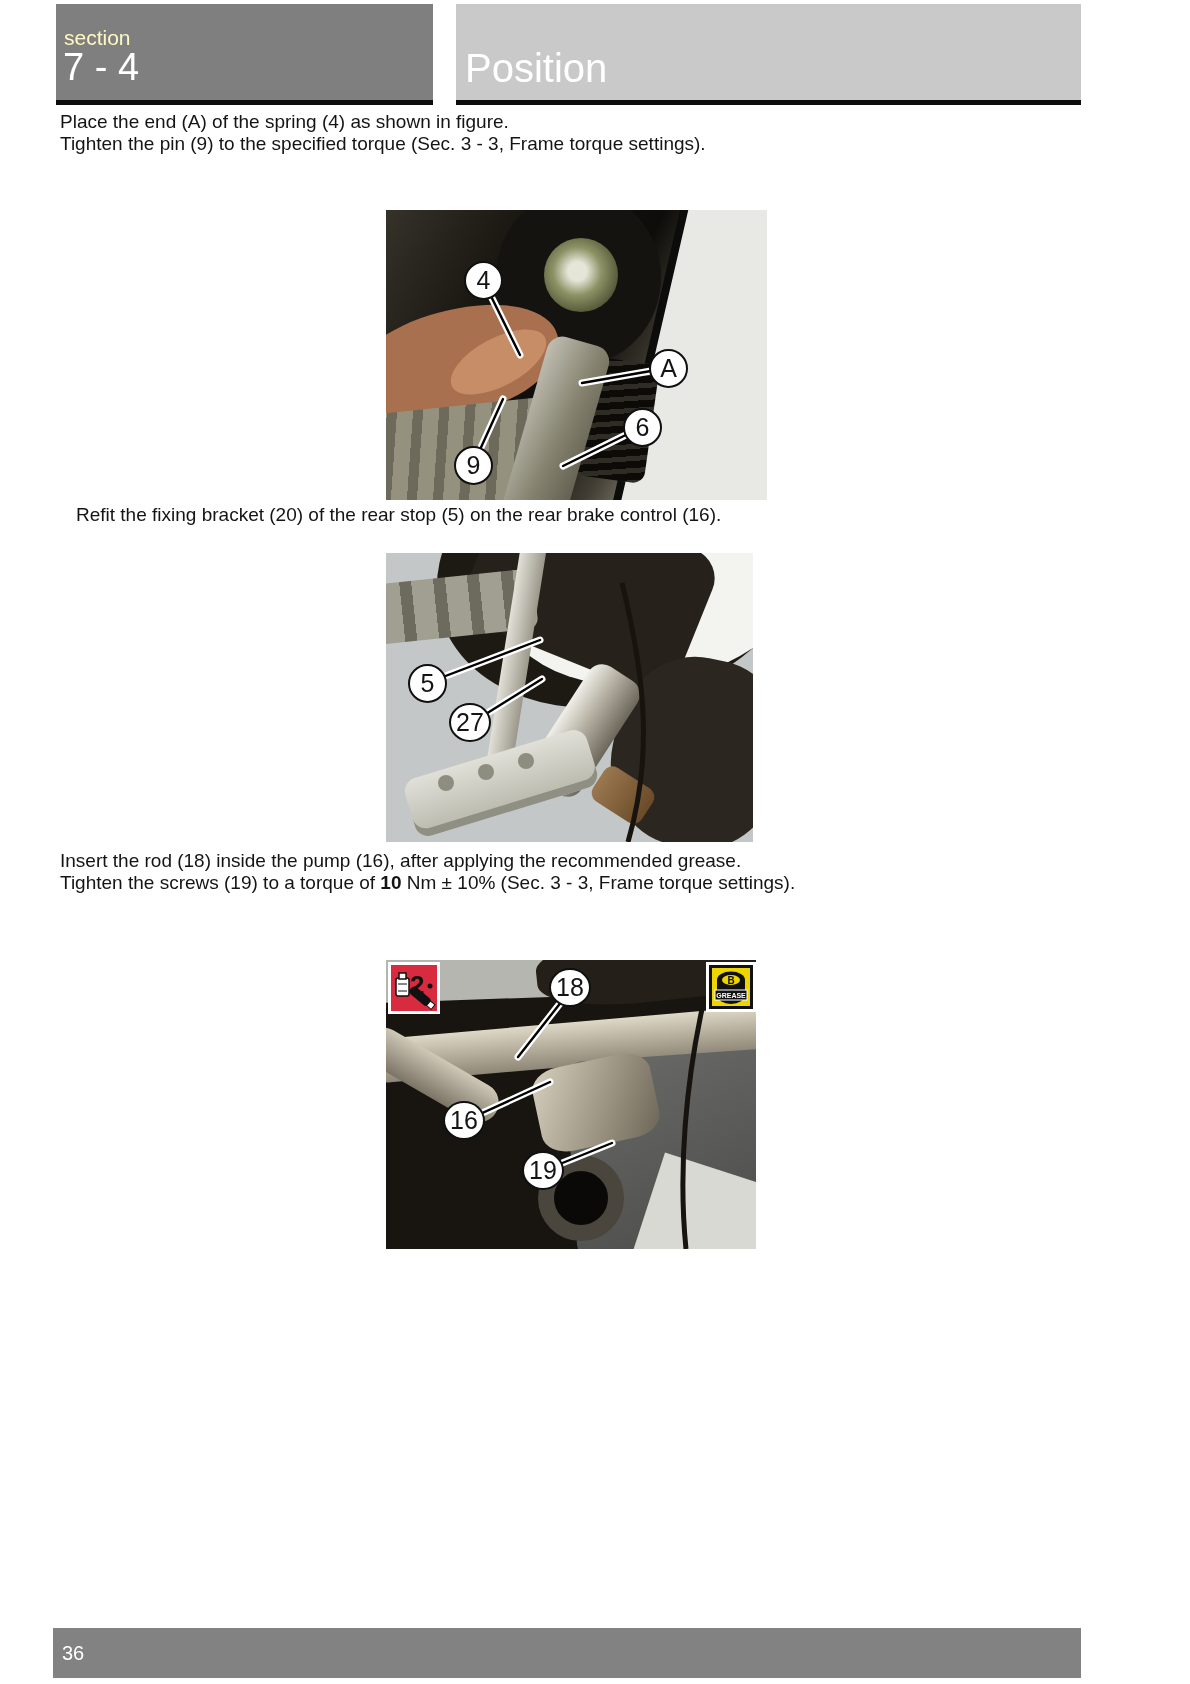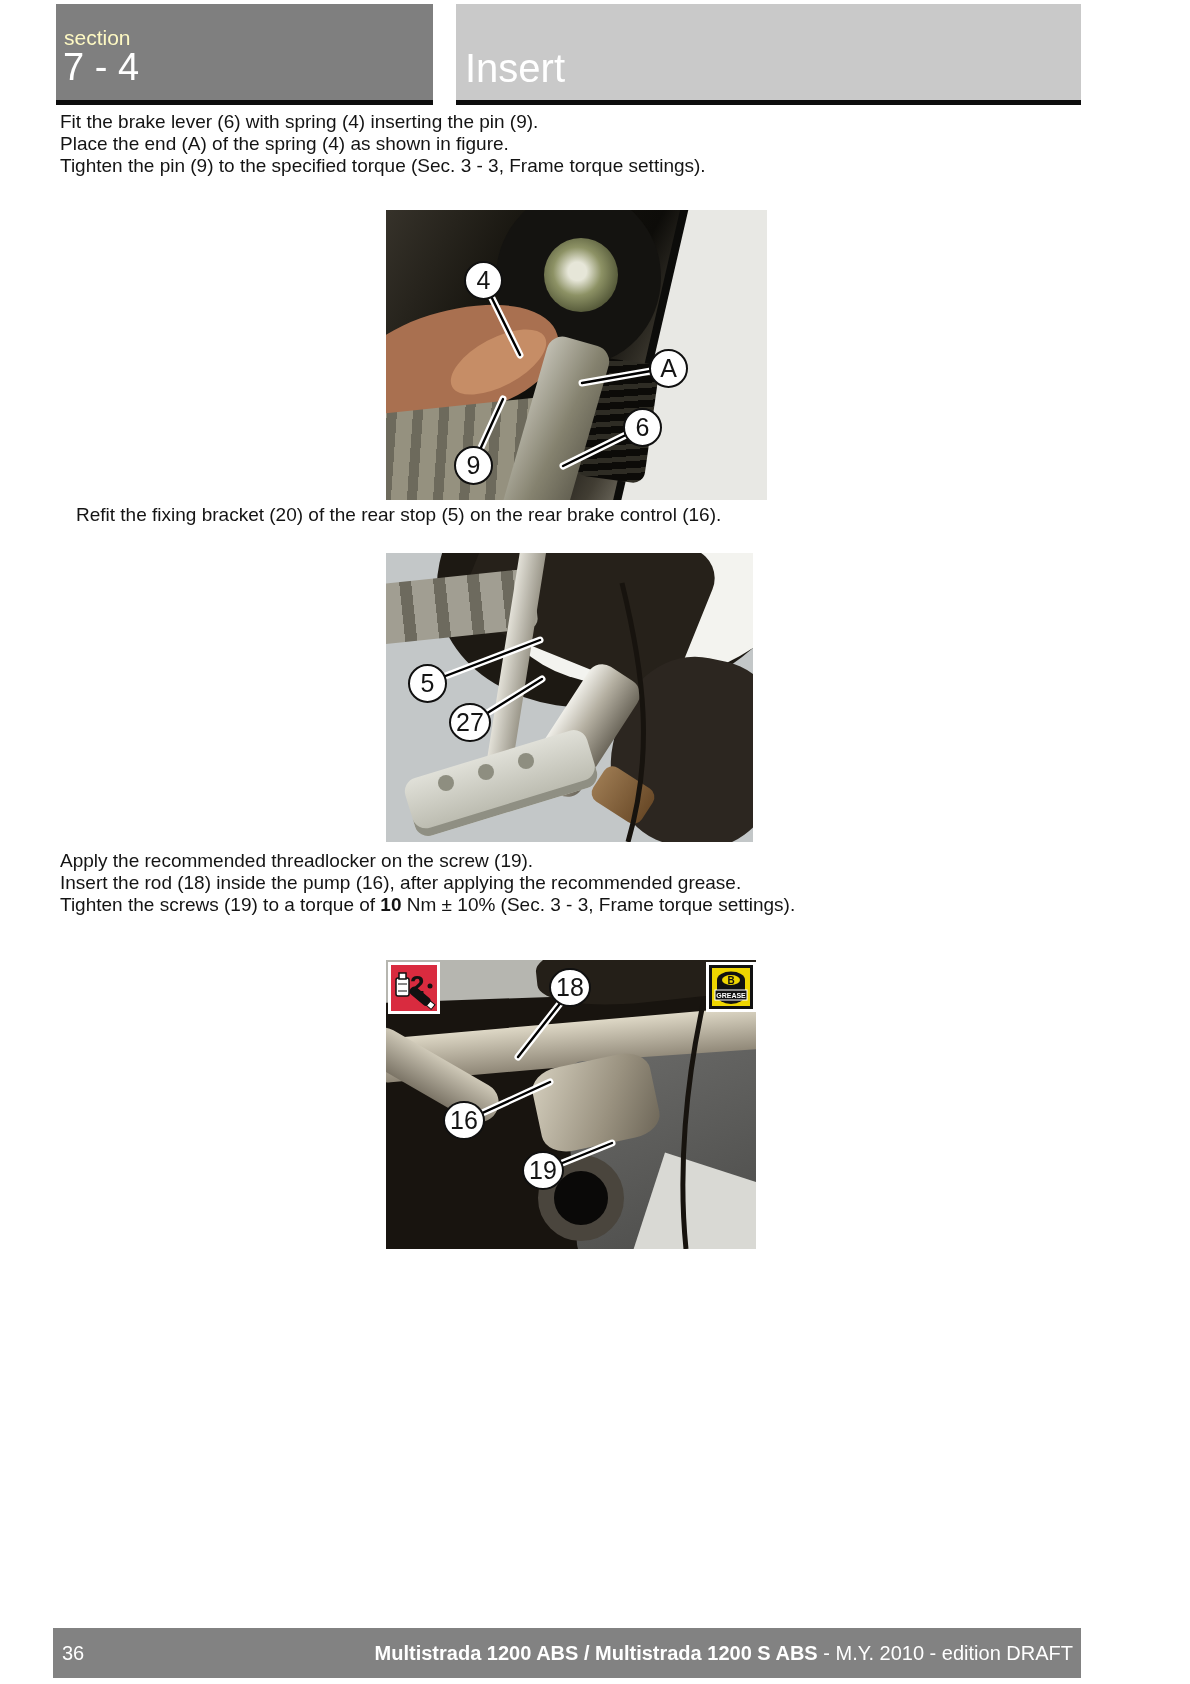--- a/index.html
+++ b/index.html
@@ -98,26 +98,25 @@
 <body>
 
 <div class="page">
 
   <div class="abs hdr-dark">
     <div class="abs section-label">section</div>
     <div class="abs section-number">7 - 4</div>
   </div>
   <div class="abs hdr-dark-line"></div>
   <div class="abs hdr-light">
-    <div class="abs chapter-title">Insert</div>
+    <div class="abs chapter-title">Position</div>
   </div>
   <div class="abs hdr-light-line"></div>
 
   <div class="para p1">
-    <div>Fit the brake lever (6) with spring (4) inserting the pin (9).</div>
     <div>Place the end (A) of the spring (4) as shown in figure.</div>
     <div>Tighten the pin (9) to the specified torque (Sec. 3 - 3, Frame torque settings).</div>
   </div>
 
   <div id="fig1" class="figure ph1">
     <div class="p1-fairing"></div>
     <div class="p1-housing"></div>
     <div class="p1-bearing"></div>
     <div class="p1-hand"></div>
     <div class="p1-finger"></div>
@@ -162,21 +161,20 @@
       <line class="casing" x1="41" y1="130" x2="154" y2="87"></line>
         <line class="core" x1="41" y1="130" x2="154" y2="87"></line>
       <line class="casing" x1="87" y1="169" x2="156" y2="126"></line>
         <line class="core" x1="87" y1="169" x2="156" y2="126"></line>
     </svg>
     <div class="callout" style="left:22px;top:111px;">5</div>
     <div class="callout" style="left:63px;top:150px;">27</div>
   </div>
 
   <div class="para p3">
-    <div>Apply the recommended threadlocker on the screw (19).</div>
     <div>Insert the rod (18) inside the pump (16), after applying the recommended grease.</div>
     <div><span>Tighten the screws (19) to a torque of </span><span class="b">10</span><span> Nm ± 10% (Sec. 3 - 3, Frame torque settings).</span></div>
   </div>
 
   <div id="fig3" class="figure ph3">
     <div class="p3-top"></div>
     <div class="p3-topdark"></div>
     <div class="p3-lever"></div>
     <div class="p3-lever2"></div>
     <div class="p3-engine"></div>
@@ -218,16 +216,15 @@
         <text x="22" y="32.5" text-anchor="middle" font-size="7" font-weight="bold" fill="#fff" font-family="Liberation Sans, sans-serif">GREASE</text>
       </svg>
     </div>
     <div class="callout" style="left:163px;top:8px;">18</div>
     <div class="callout" style="left:57px;top:141px;">16</div>
     <div class="callout" style="left:136px;top:191px;">19</div>
   </div>
 
   <div class="abs footer-bar">
     <span>36</span>
-    <span class="footer-right"><span class="b">Multistrada 1200 ABS / Multistrada 1200 S ABS</span><span> - M.Y. 2010 - edition DRAFT</span></span>
   </div>
 
 </div>
 
 </body></html>

